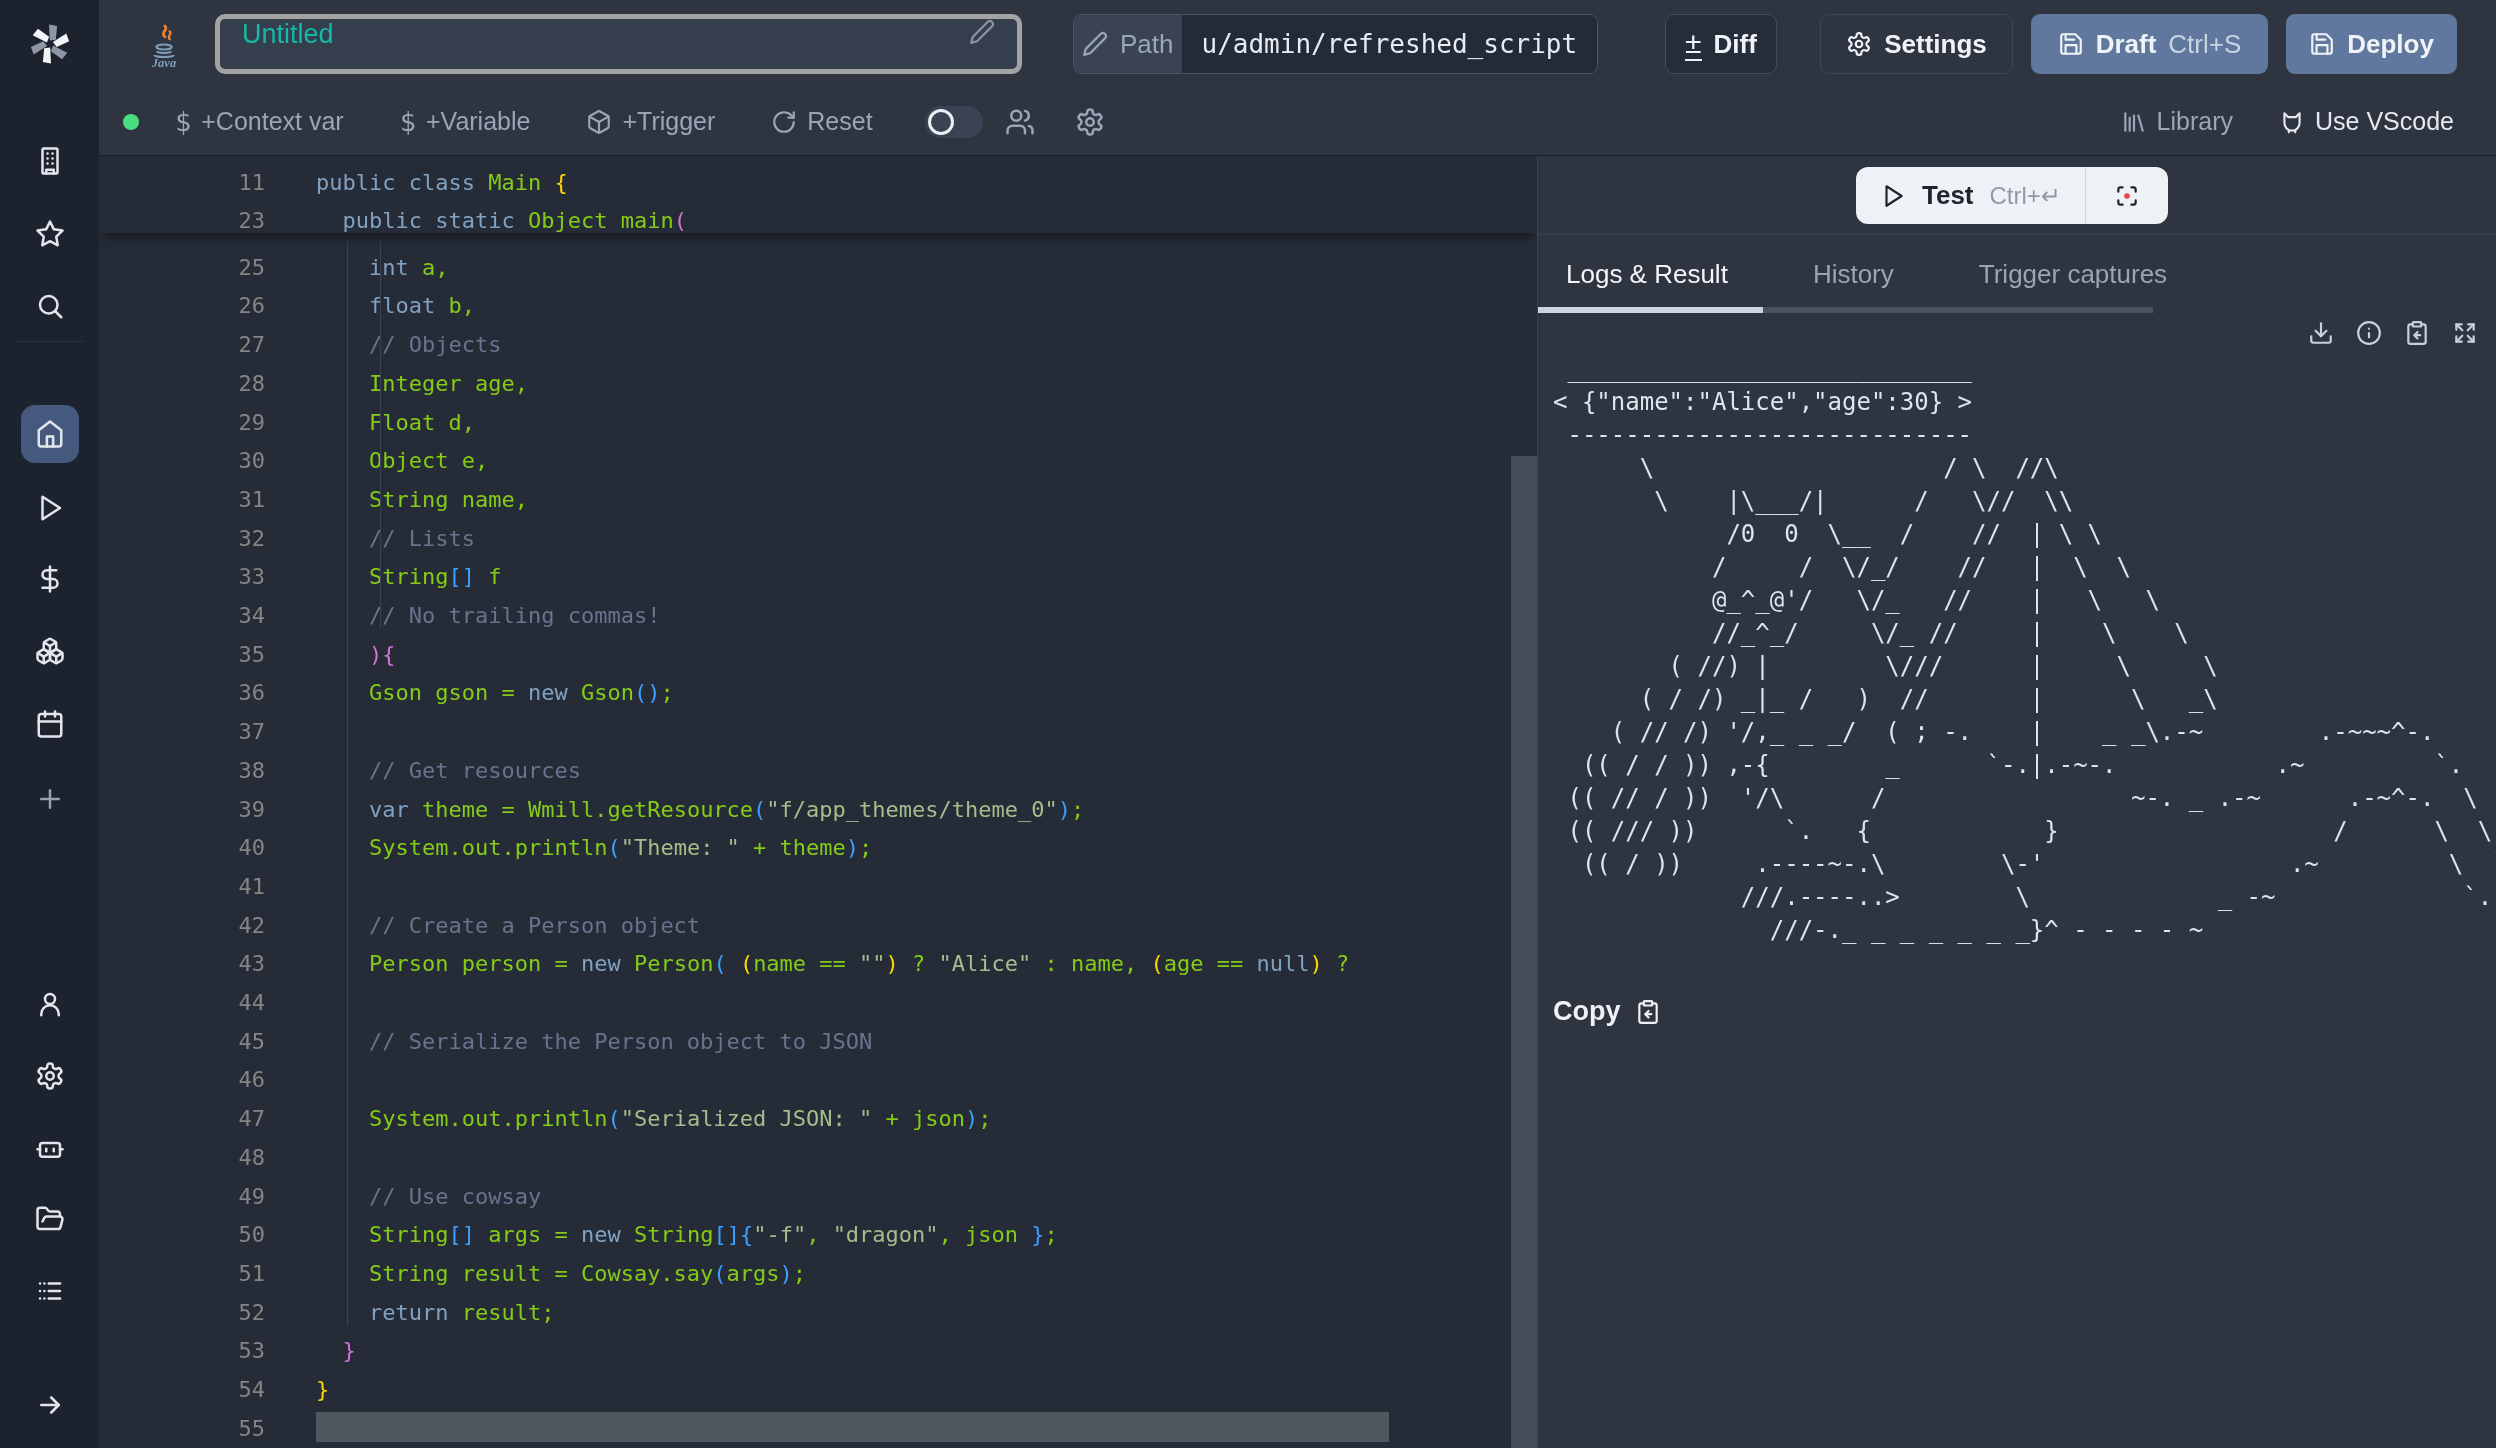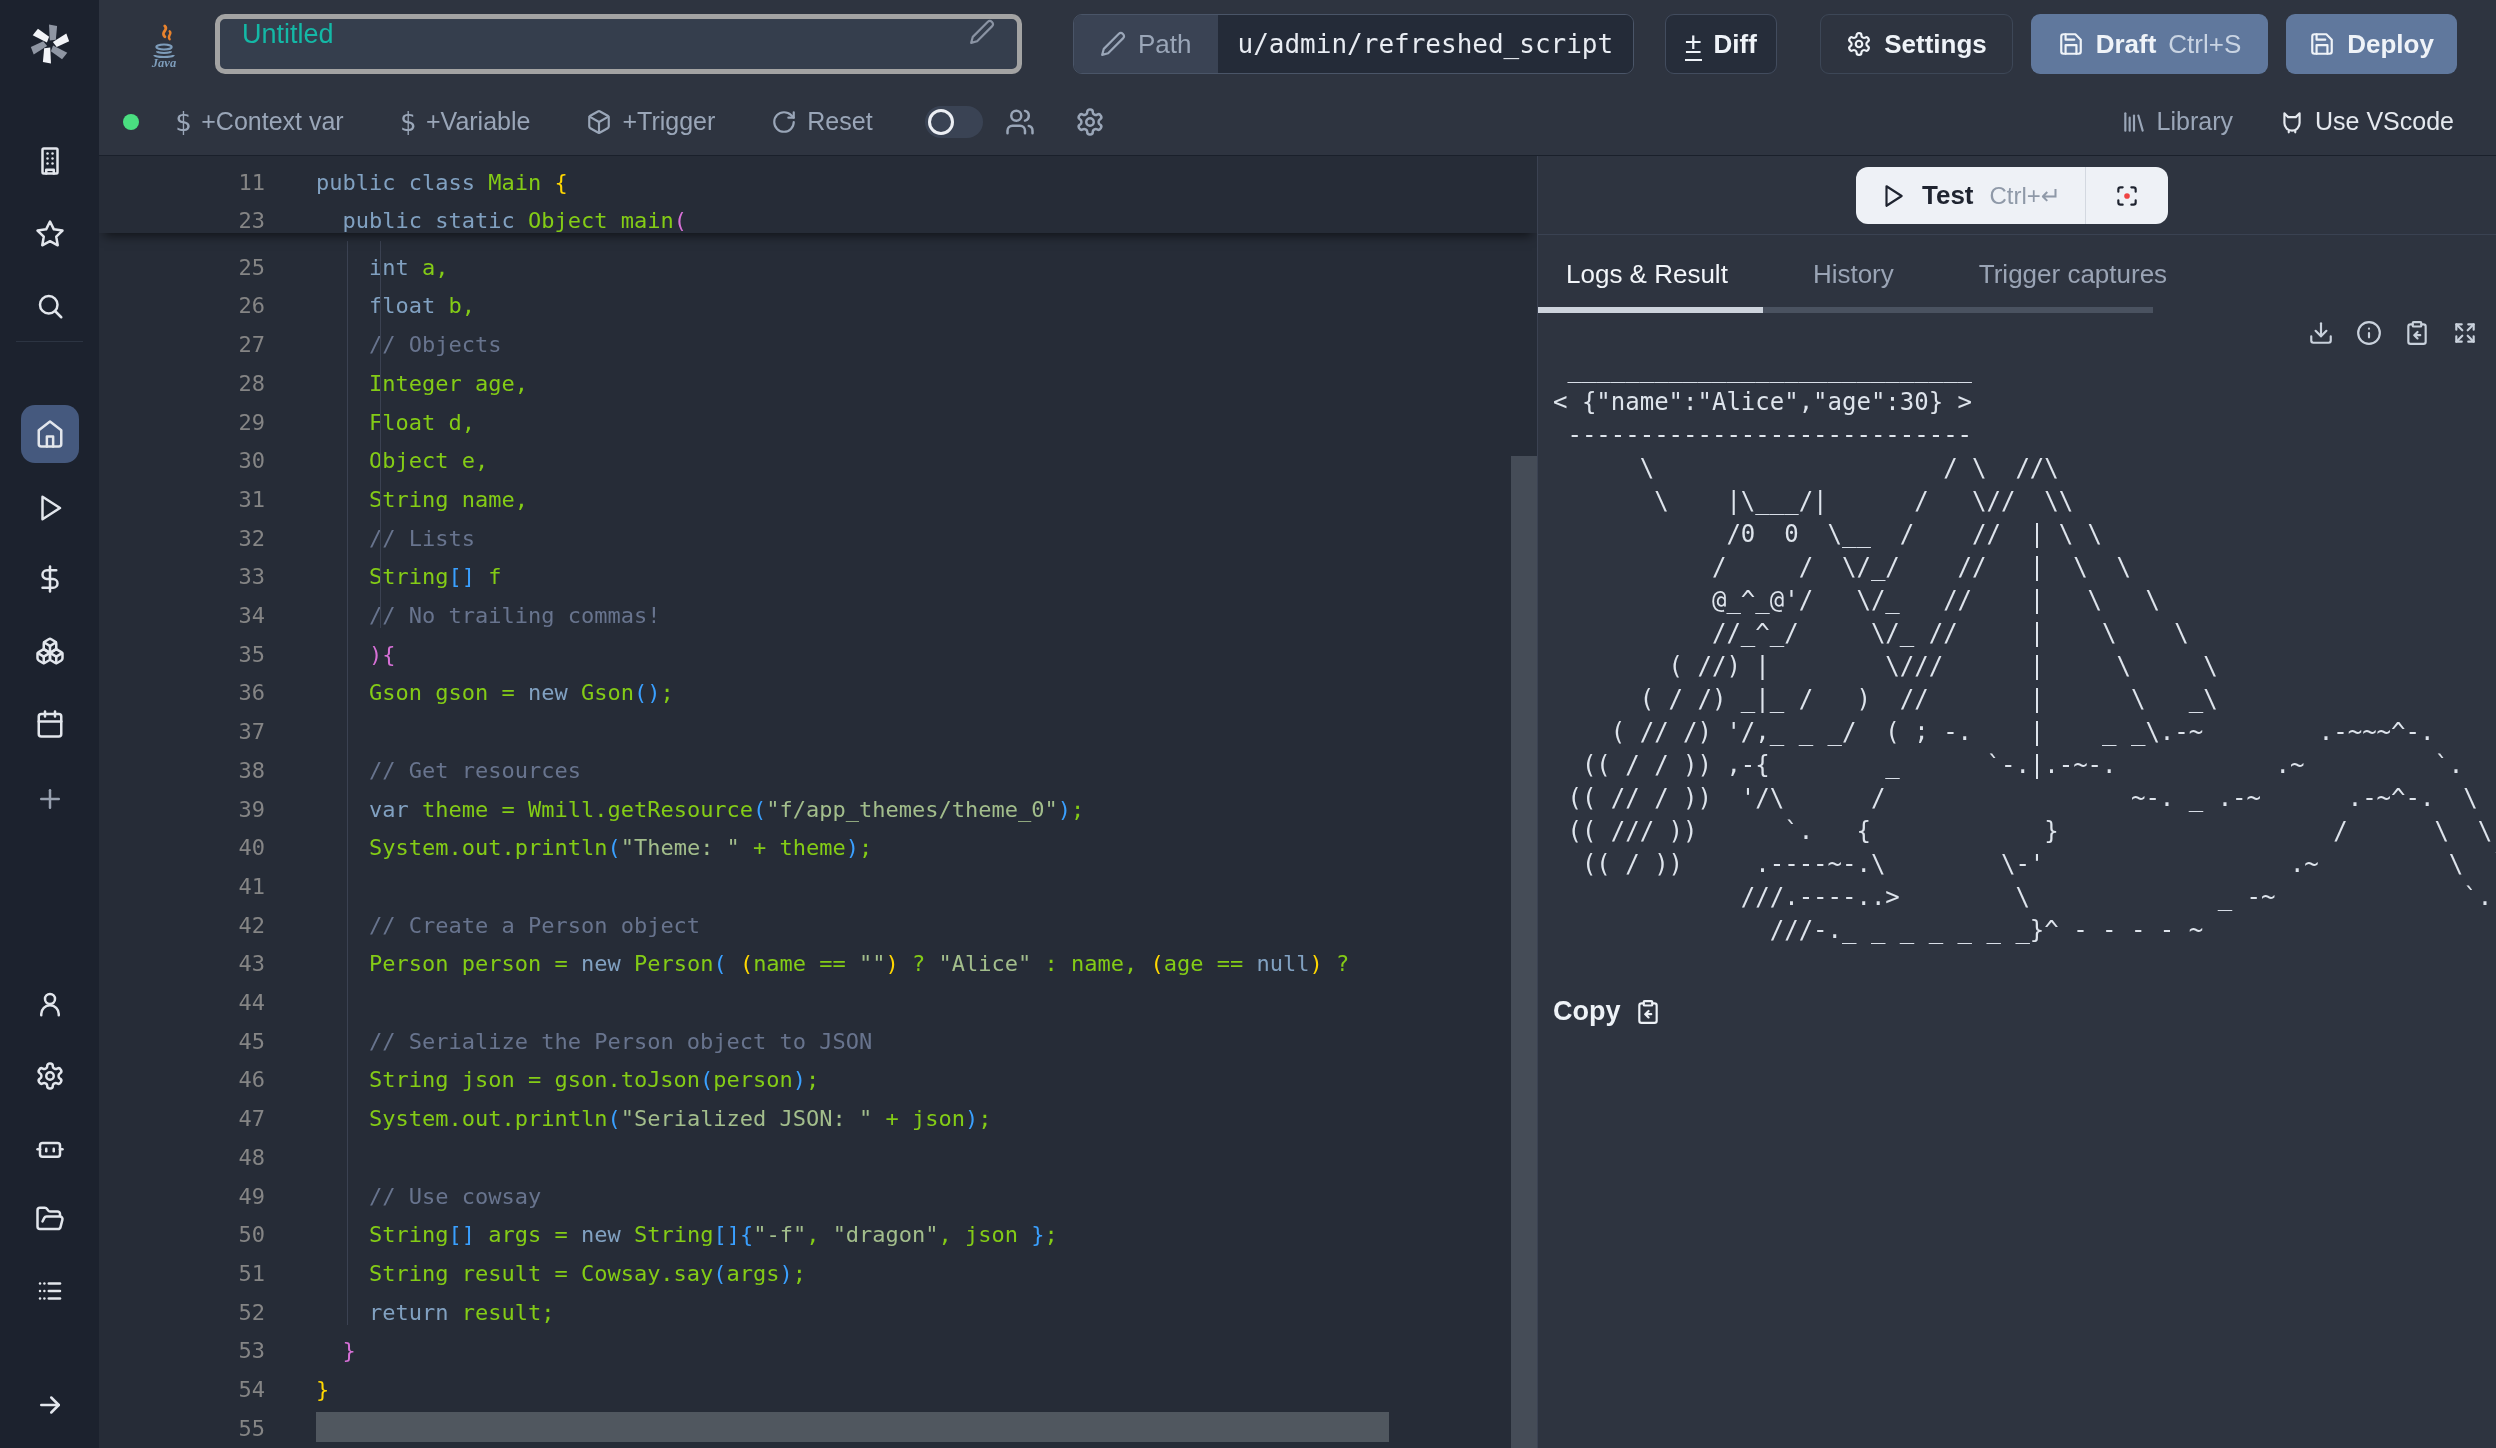--- a/index.html
+++ b/index.html
@@ -21,21 +21,21 @@
   
   .main{flex:1;display:flex;flex-direction:column;min-width:0}
   .topbar{height:88px;flex:none;position:relative;background:#2E3440}
   .java-badge{position:absolute;left:45px;top:24px}
   .title-input{position:absolute;left:116px;top:14px;width:807px;height:60px;box-sizing:border-box;
       background:#353E4D;border:5px solid #a3a3a3;border-radius:10px;display:flex;align-items:flex-start;
       padding:0 22px;color:#14b8a6;font-size:27px}
   .title-input .pen{margin-left:auto;color:#8A93A3}
   .path-pill{position:absolute;left:974px;top:14px;height:60px;border:1px solid #4A5568;border-radius:9px;
       display:flex;overflow:hidden;box-sizing:border-box}
-  .path-left{background:#3A4354;display:flex;align-items:center;gap:12px;padding:0 26px;color:#9AA6B8;font-size:26px}
+  .path-left{background:#3A4354;display:flex;align-items:center;gap:12px;padding:0 8px;color:#9AA6B8;font-size:26px}
   .path-value{background:#242B38;display:flex;align-items:center;padding:0 20px;color:#E8ECF2;
       font-family:"DejaVu Sans Mono",monospace;font-size:26px}
   .tb-btn{position:absolute;top:14px;height:60px;box-sizing:border-box;border-radius:9px;display:flex;
       align-items:center;justify-content:center;gap:12px;font-size:26px;font-weight:600;color:#EFF3F8;cursor:pointer}
   .btn-diff{left:1566px;width:112px;background:#262D3A;border:1px solid #424C5E}
   .btn-settings{left:1721px;width:193px;background:transparent;border:1px solid #3D4757}
   .btn-draft{left:1932px;width:237px;background:#60789D}
   .btn-deploy{left:2187px;width:171px;background:#60789D}
   .shortcut{font-weight:400;color:#C9D4E3}
   .pm{font-size:30px;font-weight:400;line-height:1;border-bottom:2px solid currentColor;padding-bottom:1px}
@@ -386,21 +386,21 @@
             <div class="crow"><span class="ln">36</span><span class="lc"><span class="tk-pl">    Gson gson = </span><span class="tk-kw">new</span><span class="tk-pl"> Gson</span><span class="tk-b3">()</span><span class="tk-pl">;</span></span></div>
             <div class="crow"><span class="ln">37</span><span class="lc"></span></div>
             <div class="crow"><span class="ln">38</span><span class="lc"><span class="tk-pl">    </span><span class="tk-cm">// Get resources</span></span></div>
             <div class="crow"><span class="ln">39</span><span class="lc"><span class="tk-pl">    </span><span class="tk-kw">var</span><span class="tk-pl"> theme = Wmill.getResource</span><span class="tk-b3">(</span><span class="tk-st">"f/app_themes/theme_0"</span><span class="tk-b3">)</span><span class="tk-pl">;</span></span></div>
             <div class="crow"><span class="ln">40</span><span class="lc"><span class="tk-pl">    System.out.println</span><span class="tk-b3">(</span><span class="tk-st">"Theme: "</span><span class="tk-pl"> + theme</span><span class="tk-b3">)</span><span class="tk-pl">;</span></span></div>
             <div class="crow"><span class="ln">41</span><span class="lc"></span></div>
             <div class="crow"><span class="ln">42</span><span class="lc"><span class="tk-pl">    </span><span class="tk-cm">// Create a Person object</span></span></div>
             <div class="crow"><span class="ln">43</span><span class="lc"><span class="tk-pl">    Person person = </span><span class="tk-kw">new</span><span class="tk-pl"> Person</span><span class="tk-b3">(</span><span class="tk-pl"> </span><span class="tk-b1">(</span><span class="tk-pl">name == </span><span class="tk-st">""</span><span class="tk-b1">)</span><span class="tk-pl"> ? </span><span class="tk-st">"Alice"</span><span class="tk-pl"> : name, </span><span class="tk-b1">(</span><span class="tk-pl">age == </span><span class="tk-kw">null</span><span class="tk-b1">)</span><span class="tk-pl"> ?</span></span></div>
             <div class="crow"><span class="ln">44</span><span class="lc"></span></div>
             <div class="crow"><span class="ln">45</span><span class="lc"><span class="tk-pl">    </span><span class="tk-cm">// Serialize the Person object to JSON</span></span></div>
-            <div class="crow"><span class="ln">46</span><span class="lc"><span class="tk-pl">    String json = gson.toJson</span><span class="tk-b3">(</span><span class="tk-pl">person</span><span class="tk-b3">)</span><span class="tk-pl">;</span></span></div>
+            <div class="crow"><span class="ln">46</span></div>
             <div class="crow"><span class="ln">47</span><span class="lc"><span class="tk-pl">    System.out.println</span><span class="tk-b3">(</span><span class="tk-st">"Serialized JSON: "</span><span class="tk-pl"> + json</span><span class="tk-b3">)</span><span class="tk-pl">;</span></span></div>
             <div class="crow"><span class="ln">48</span><span class="lc"></span></div>
             <div class="crow"><span class="ln">49</span><span class="lc"><span class="tk-pl">    </span><span class="tk-cm">// Use cowsay</span></span></div>
             <div class="crow"><span class="ln">50</span><span class="lc"><span class="tk-pl">    String</span><span class="tk-b3">[]</span><span class="tk-pl"> args = </span><span class="tk-kw">new</span><span class="tk-pl"> String</span><span class="tk-b3">[]{</span><span class="tk-st">"-f"</span><span class="tk-pl">, </span><span class="tk-st">"dragon"</span><span class="tk-pl">, json </span><span class="tk-b3">}</span><span class="tk-pl">;</span></span></div>
             <div class="crow"><span class="ln">51</span><span class="lc"><span class="tk-pl">    String result = Cowsay.say</span><span class="tk-b3">(</span><span class="tk-pl">args</span><span class="tk-b3">)</span><span class="tk-pl">;</span></span></div>
             <div class="crow"><span class="ln">52</span><span class="lc"><span class="tk-pl">    </span><span class="tk-kw">return</span><span class="tk-pl"> result;</span></span></div>
             <div class="crow"><span class="ln">53</span><span class="lc"><span class="tk-pl">  </span><span class="tk-b2">}</span></span></div>
             <div class="crow"><span class="ln">54</span><span class="lc"><span class="tk-b1">}</span></span></div>
             <div class="crow"><span class="ln">55</span><span class="lc"></span></div>
           </div>

